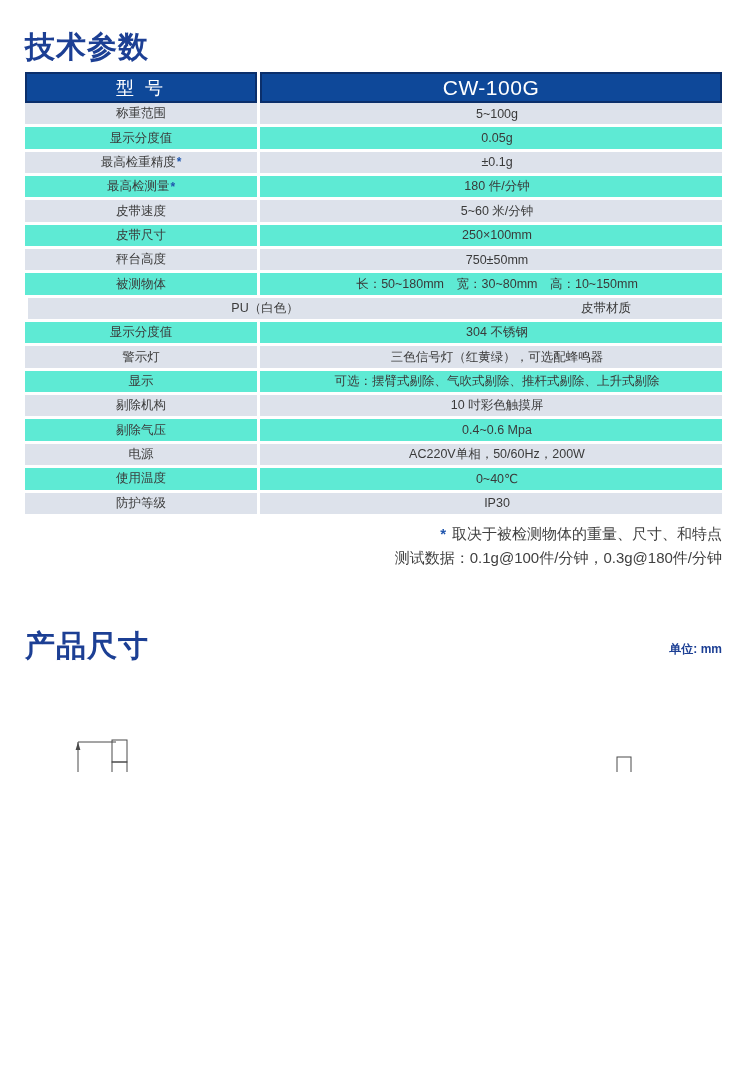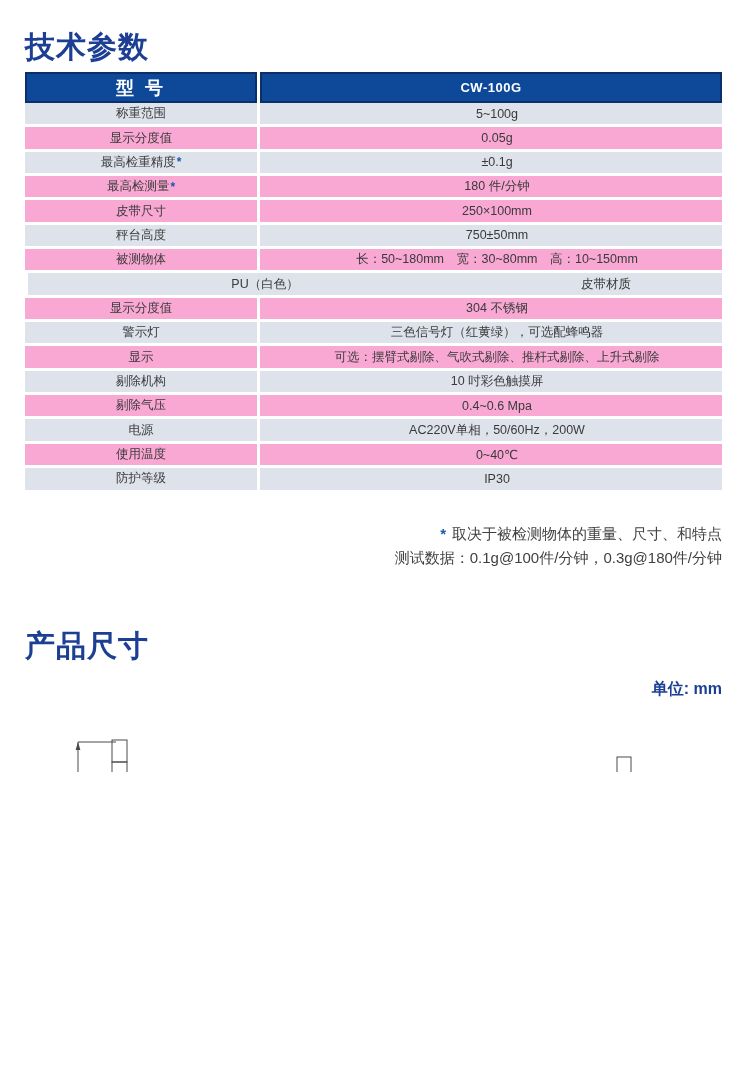--- a/index.html
+++ b/index.html
@@ -17,35 +17,35 @@
     position:relative;width:750px;height:772px;background:#ffffff;overflow:hidden;
     font-family:"Liberation Sans","DejaVu Sans",sans-serif;color:var(--txt);
   }
   .sec-title{
     position:absolute;left:25px;font-size:30px;font-weight:bold;color:var(--title-blue);
     letter-spacing:1px;white-space:nowrap;
   }
   #title-specs{top:27px;}
   #title-dims{top:626px;}
   .unit-label{
-    position:absolute;right:28px;top:641px;font-size:16px;font-weight:bold;color:var(--title-blue);margin-top:38px;
+    position:absolute;right:28px;top:641px;font-size:12px;font-weight:bold;color:var(--title-blue);
   }
   
   .spec-table{position:absolute;left:25px;top:72px;width:697px;}
   .thead{display:flex;height:31px;}
   .hcell{
     background:var(--header-bg);border:2px solid var(--header-border);
-    color:#fff;font-weight:bold;display:flex;align-items:center;justify-content:center;
+    color:#fff;font-weight:normal;display:flex;align-items:center;justify-content:center;
   }
   .hcell.h1{width:232px;font-size:18px;letter-spacing:3px;}
-  .hcell.h2{flex:1;margin-left:3px;font-size:13px;letter-spacing:.5px;}
+  .hcell.h2{flex:1;margin-left:3px;font-size:21px;letter-spacing:.5px;}
   .tbody{width:100%;}
   .trow{display:flex;height:24.35px;border-bottom:3px solid #fff;}
   .trow.odd .cell{background:var(--row-alt);}
-  .trow.even .cell{background:#f9a8d4;}
+  .trow.even .cell{background:#5eead4;}
   .cell{
     display:flex;align-items:center;justify-content:center;
     font-size:12.5px;color:var(--txt);white-space:nowrap;
   }
   .label-cell{width:232px;}
   .value-cell{flex:1;border-left:3px solid #fff;padding-left:12px;}
   .note{color:var(--star);font-weight:bold;margin-left:1px;font-size:12px;}
   
   .footnotes{
     position:absolute;right:28px;top:522px;text-align:right;
@@ -78,20 +78,24 @@
           <div class="cell label-cell">显示分度值</div>
           <div class="cell value-cell">0.05g</div>
         </div>
         <div class="trow odd">
           <div class="cell label-cell">最高检重精度<span class="note">*</span></div>
           <div class="cell value-cell">±0.1g</div>
         </div>
         <div class="trow even">
           <div class="cell label-cell">最高检测量<span class="note">*</span></div>
           <div class="cell value-cell">180 件/分钟</div>
+        </div>
+        <div class="trow odd">
+          <div class="cell label-cell">皮带速度</div>
+          <div class="cell value-cell">5~60 米/分钟</div>
         </div>
         <div class="trow even">
           <div class="cell label-cell">皮带尺寸</div>
           <div class="cell value-cell">250×100mm</div>
         </div>
         <div class="trow odd">
           <div class="cell label-cell">秤台高度</div>
           <div class="cell value-cell">750±50mm</div>
         </div>
         <div class="trow even">

